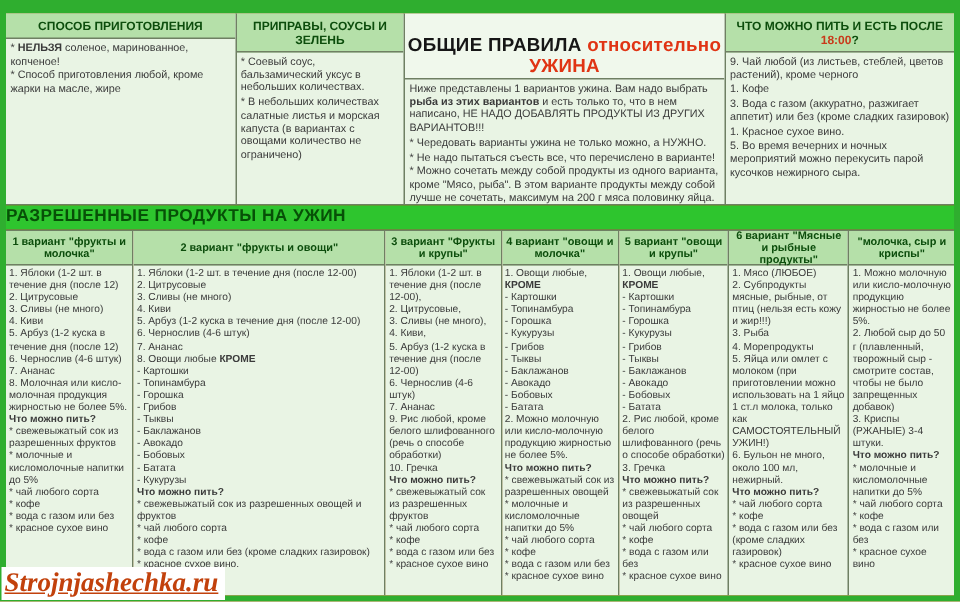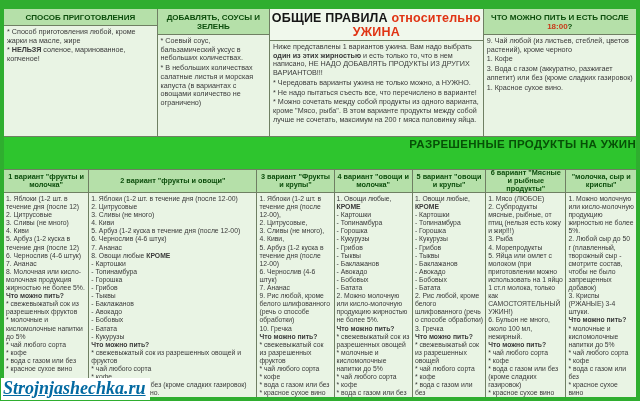--- a/index.html
+++ b/index.html
@@ -10,87 +10,88 @@
   .top-row { display:flex; height:128px; flex:0 0 auto; border-bottom:1px solid #6f7f63; }
   .cell { border-right:1px solid #6f7f63; display:flex; flex-direction:column; overflow:hidden; background:#e9f4e4; }
   .cell:last-child { border-right:none; }
   .c-cooking { width:24.3%; }
   .c-seasonings { width:17.8%; }
   .c-center { width:33.8%; }
   .c-after18 { flex:1; }
   .hdr { background:#b5e0a9; border-bottom:1px solid #6f7f63; color:#0c4d0c; font-weight:bold;
          font-size:8px; text-align:center; padding:4px 2px 3px 2px; flex:0 0 auto; }
   .title { background:#f0f8ec; border-bottom:1px solid #6f7f63; text-align:center;
-           font-size:12.5px; font-weight:bold; padding:2px 0 1px 0; letter-spacing:0.2px; flex:0 0 auto; }
+           font-size:12.5px; font-weight:bold; padding:14px 0 1px 0; letter-spacing:0.2px; flex:0 0 auto; }
   .body { padding:2px 3px; font-size:7.2px; line-height:8.7px; color:#3a3a3a; overflow:hidden; }
   .body .ln { margin-bottom:1px; }
-  .banner { height:32px; flex:0 0 auto; background:#2ec52e; color:#075007; font-weight:bold;
-            font-size:11.5px; line-height:15px; text-align:right; letter-spacing:0.3px; }
+  .banner { height:16px; flex:0 0 auto; background:#2ec52e; color:#075007; font-weight:bold;
+            font-size:11.5px; line-height:15px; text-align:left; letter-spacing:0.3px; }
   .vrow { display:flex; flex:1; border-top:1px solid #6f7f63; overflow:hidden; }
   .vcol { border-right:1px solid #6f7f63; display:flex; flex-direction:column; overflow:hidden; background:#e9f4e4; }
   .vcol:last-child { border-right:none; }
   .v1 { width:13.5%; } .v2 { width:26.6%; } .v3 { width:12.2%; } .v4 { width:12.4%; }
   .v5 { width:11.6%; } .v6 { width:12.7%; } .v7 { flex:1; }
   .vhdr { height:23px; flex:0 0 auto; background:#b5e0a9; border-bottom:1px solid #6f7f63;
           color:#0c4d0c; font-weight:bold; font-size:7.3px; line-height:8.2px;
           display:flex; align-items:center; justify-content:center; text-align:center; padding:1px 2px; }
   .vbody { flex:1; padding:2px 2px; font-size:6.8px; line-height:8.1px; color:#3a3a3a; overflow:hidden; }
   .vbody .ln { margin:0; }
   .b  { font-weight:bold; }
   .r  { color:#c93a1a; }
   .tb { color:#161616; }
   .tr { color:#e03414; }
   .watermark { position:absolute; left:1px; bottom:1px; background:#ffffff; padding:0 4px 1px 2px;
                font-family:"Liberation Serif", serif; font-style:italic; font-weight:bold;
-               font-size:18px; color:#0369a1; text-decoration:underline; line-height:21px; }
+               font-size:18px; color:#c2410c; text-decoration:underline; line-height:21px; }
 </style>
 </head>
 <body>
 
 <div class="page">
   <div class="frame">
 
     <div class="top-row">
       <section class="cell c-cooking">
         <div class="hdr">СПОСОБ ПРИГОТОВЛЕНИЯ</div>
         <div class="body">
+            <div class="ln"><span>* </span><span class="b">НЕЛЬЗЯ</span><span> соленое, маринованное, копченое!</span></div>
             <div class="ln"><span>* Способ приготовления любой, кроме жарки на масле, жире</span></div>
-            <div class="ln"><span>* </span><span class="b">НЕЛЬЗЯ</span><span> соленое, маринованное, копченое!</span></div>
           </div>
       </section>
 
       <section class="cell c-seasonings">
-        <div class="hdr">ДОБАВЛЯТЬ, СОУСЫ И ЗЕЛЕНЬ</div>
+        <div class="hdr">ПРИПРАВЫ, СОУСЫ И ЗЕЛЕНЬ</div>
         <div class="body">
             <div class="ln"><span>* Соевый соус, бальзамический уксус в небольших количествах.</span></div>
             <div class="ln"><span>* В небольших количествах салатные листья и морская капуста (в вариантах с овощами количество не ограничено)</span></div>
           </div>
       </section>
 
       <section class="cell c-center">
         <div class="title">
             <div class="ln"><span class="tb">ОБЩИЕ ПРАВИЛА </span><span class="tr">относительно УЖИНА</span></div>
           </div>
         <div class="body">
-            <div class="ln"><span>Ниже представлены 1 вариантов ужина. Вам надо выбрать </span><span class="b">один из этих жирностью</span><span> и есть только то, что в нем написано, НЕ НАДО ДОБАВЛЯТЬ ПРОДУКТЫ ИЗ ДРУГИХ ВАРИАНТОВ!!!</span></div>
+            <div class="ln"><span>Ниже представлены 1 вариантов ужина. Вам надо выбрать </span><span class="b">рыба из этих вариантов</span><span> и есть только то, что в нем написано, НЕ НАДО ДОБАВЛЯТЬ ПРОДУКТЫ ИЗ ДРУГИХ ВАРИАНТОВ!!!</span></div>
             <div class="ln"><span>* Чередовать варианты ужина не только можно, а НУЖНО.</span></div>
             <div class="ln"><span>* Не надо пытаться съесть все, что перечислено в варианте!</span></div>
             <div class="ln"><span>* Можно сочетать между собой продукты из одного варианта, кроме "Мясо, рыба". В этом варианте продукты между собой лучше не сочетать, максимум на 200 г мяса половинку яйца.</span></div>
           </div>
       </section>
 
       <section class="cell c-after18">
         <div class="hdr">
             <div class="ln"><span>ЧТО МОЖНО ПИТЬ И ЕСТЬ ПОСЛЕ </span><span class="r">18:00</span><span>?</span></div>
           </div>
         <div class="body">
             <div class="ln"><span>9. Чай любой (из листьев, стеблей, цветов растений), кроме черного</span></div>
             <div class="ln"><span>1. Кофе</span></div>
             <div class="ln"><span>3. Вода с газом (аккуратно, разжигает аппетит) или без (кроме сладких газировок)</span></div>
             <div class="ln"><span>1. Красное сухое вино.</span></div>
+            <div class="ln"><span>5. Во время вечерних и ночных мероприятий можно перекусить парой кусочков нежирного сыра.</span></div>
           </div>
       </section>
     </div>
 
     <div class="banner">РАЗРЕШЕННЫЕ ПРОДУКТЫ НА УЖИН</div>
 
     <div class="vrow">
       <div class="vcol v1">
         <div class="vhdr">1 вариант "фрукты и молочка"</div>
         <div class="vbody">

